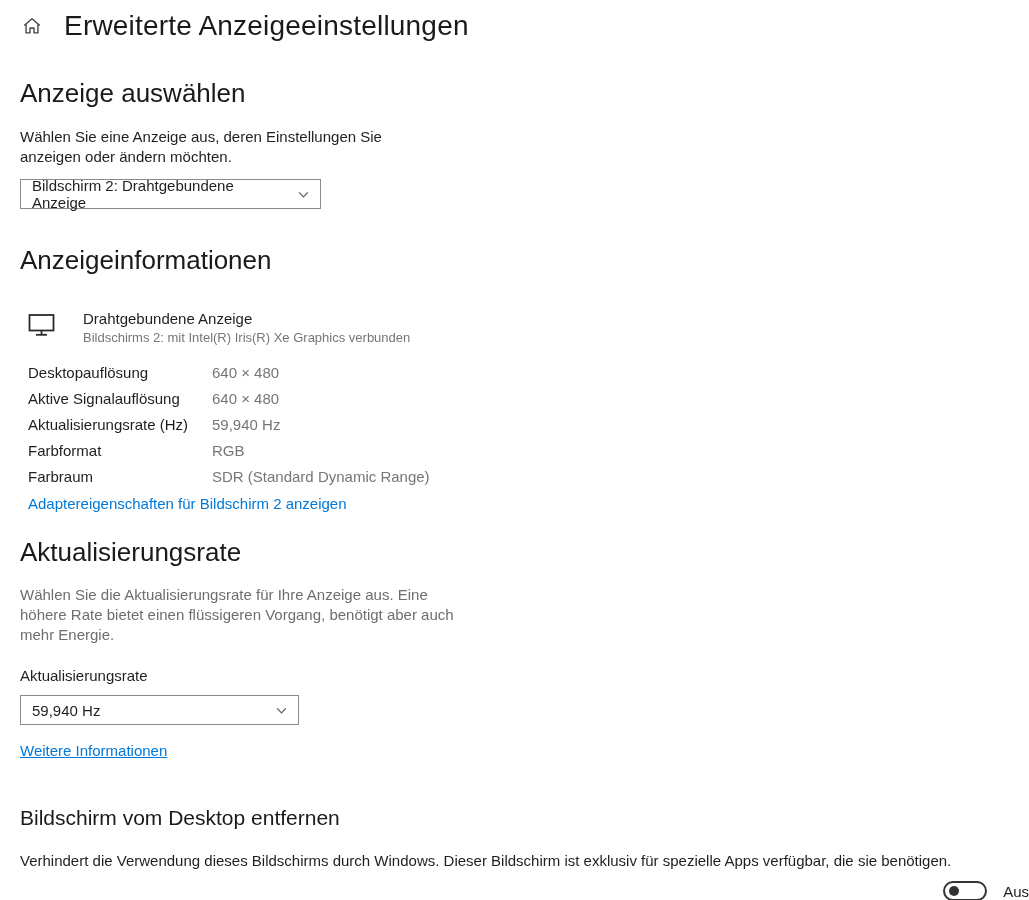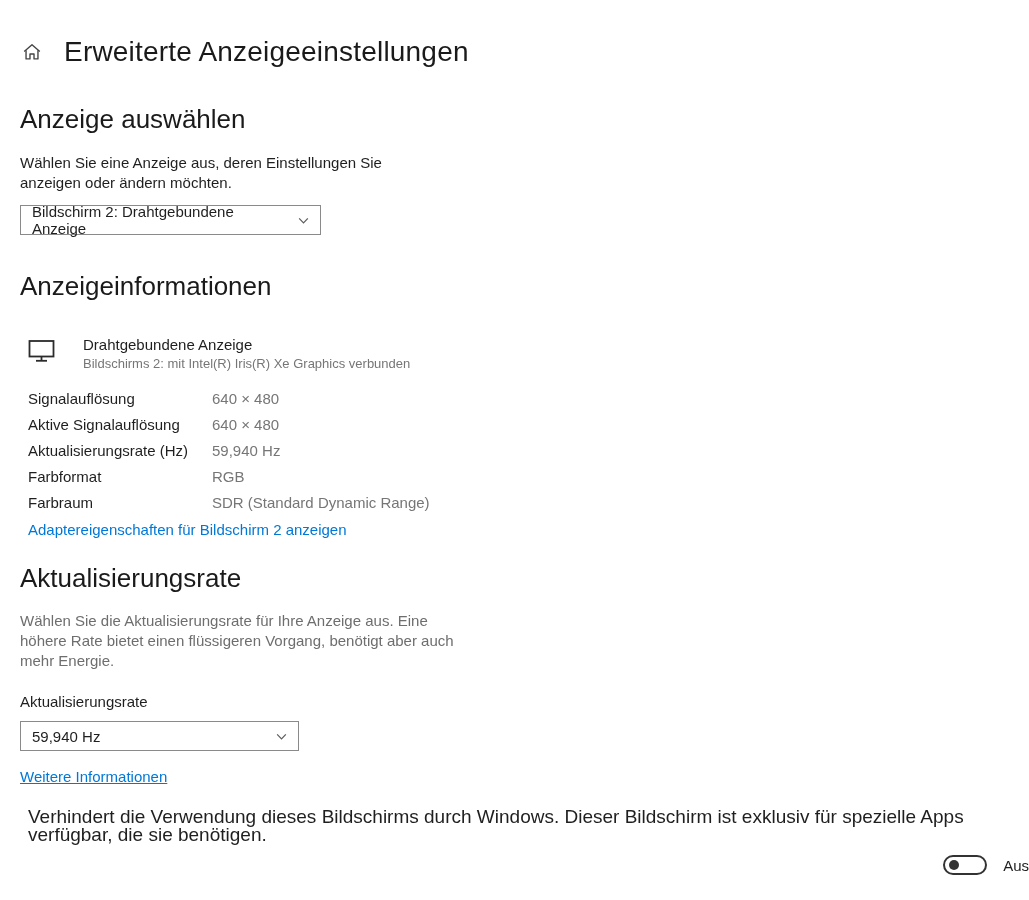--- a/index.html
+++ b/index.html
@@ -3,21 +3,21 @@
 <meta charset="utf-8">
 <style>
   * { margin: 0; padding: 0; box-sizing: border-box; }
   html, body {
     width: 1029px; height: 900px;
     background: #ffffff;
     font-family: "Liberation Sans", "DejaVu Sans", sans-serif;
     color: #1f1f1f;
     overflow: hidden;
   }
-  .page { padding-left: 20px; padding-top: 36px; }
+  .page { padding-left: 20px; padding-top: 10px; }
 
   
   .header { display: flex; align-items: center; gap: 20px; }
   .home-btn { width: 24px; height: 24px; display: inline-flex; align-items: center; justify-content: center; cursor: pointer; }
   .page-title { font-size: 28px; font-weight: 400; color: #1a1a1a; letter-spacing: 0.2px; }
 
   
   .section-h { font-size: 26px; font-weight: 400; color: #1a1a1a; }
   .section-h.large { font-size: 21px; }
 
@@ -58,21 +58,21 @@
 
   .link { font-size: 15px; color: #0078d7; cursor: pointer; display: inline-block; }
   .adapter-link { margin-top: 6px; }
   .more-info-link { margin-top: 17px; text-decoration: underline; }
 
   h2.refresh { margin-top: 24px; }
   .desc-2 { margin-top: 17px; font-size: 15px; line-height: 20px; width: 448px; color: #6e6e6e; }
   .refresh-label { margin-top: 22px; font-size: 15px; color: #1f1f1f; }
 
   h2.remove { margin-top: 46px; }
-  .desc-3 { margin-top: 22px; font-size: 19px; line-height: 18px; color: #1f1f1f; width: 980px; margin-left: 8px; }
+  .desc-3 { margin-top: 22px; font-size: 15px; line-height: 18px; color: #1f1f1f; width: 980px; }
 
   
   .toggle-row { margin-top: 11px; display: flex; align-items: center; gap: 16px; justify-content: flex-end; }
   .toggle {
     width: 44px; height: 20px;
     border: 2px solid #333333;
     border-radius: 12px;
     position: relative;
     cursor: pointer;
     background: #ffffff;
@@ -127,21 +127,21 @@
       </svg>
     </span>
     <div>
       <div class="device-name">Drahtgebundene Anzeige</div>
       <div class="device-detail">Bildschirms 2: mit Intel(R) Iris(R) Xe Graphics verbunden</div>
     </div>
   </div>
 
   <div class="info-table">
     <div class="info-row">
-      <span class="info-label">Signalauflösung</span>
+      <span class="info-label">Desktopauflösung</span>
       <span class="info-value">640 × 480</span>
     </div>
     <div class="info-row">
       <span class="info-label">Aktive Signalauflösung</span>
       <span class="info-value">640 × 480</span>
     </div>
     <div class="info-row">
       <span class="info-label">Aktualisierungsrate (Hz)</span>
       <span class="info-value">59,940 Hz</span>
     </div>
@@ -167,20 +167,21 @@
     <span class="chevron">
       <svg width="13" height="13" viewBox="0 0 12 12" fill="none" stroke="#5c5c5c" stroke-width="1.1">
         <path d="M2 4 L6 8.2 L10 4"></path>
       </svg>
     </span>
   </div>
 
   <span class="link more-info-link">Weitere Informationen</span>
 
   
+  <h2 class="section-h large remove">Bildschirm vom Desktop entfernen</h2>
   <p class="desc-3">Verhindert die Verwendung dieses Bildschirms durch Windows. Dieser Bildschirm ist exklusiv für spezielle Apps verfügbar, die sie benötigen.</p>
 
   <div class="toggle-row">
     <span class="toggle">
       <span class="toggle-knob"></span>
     </span>
     <span class="toggle-state">Aus</span>
   </div>
 
 </div>

